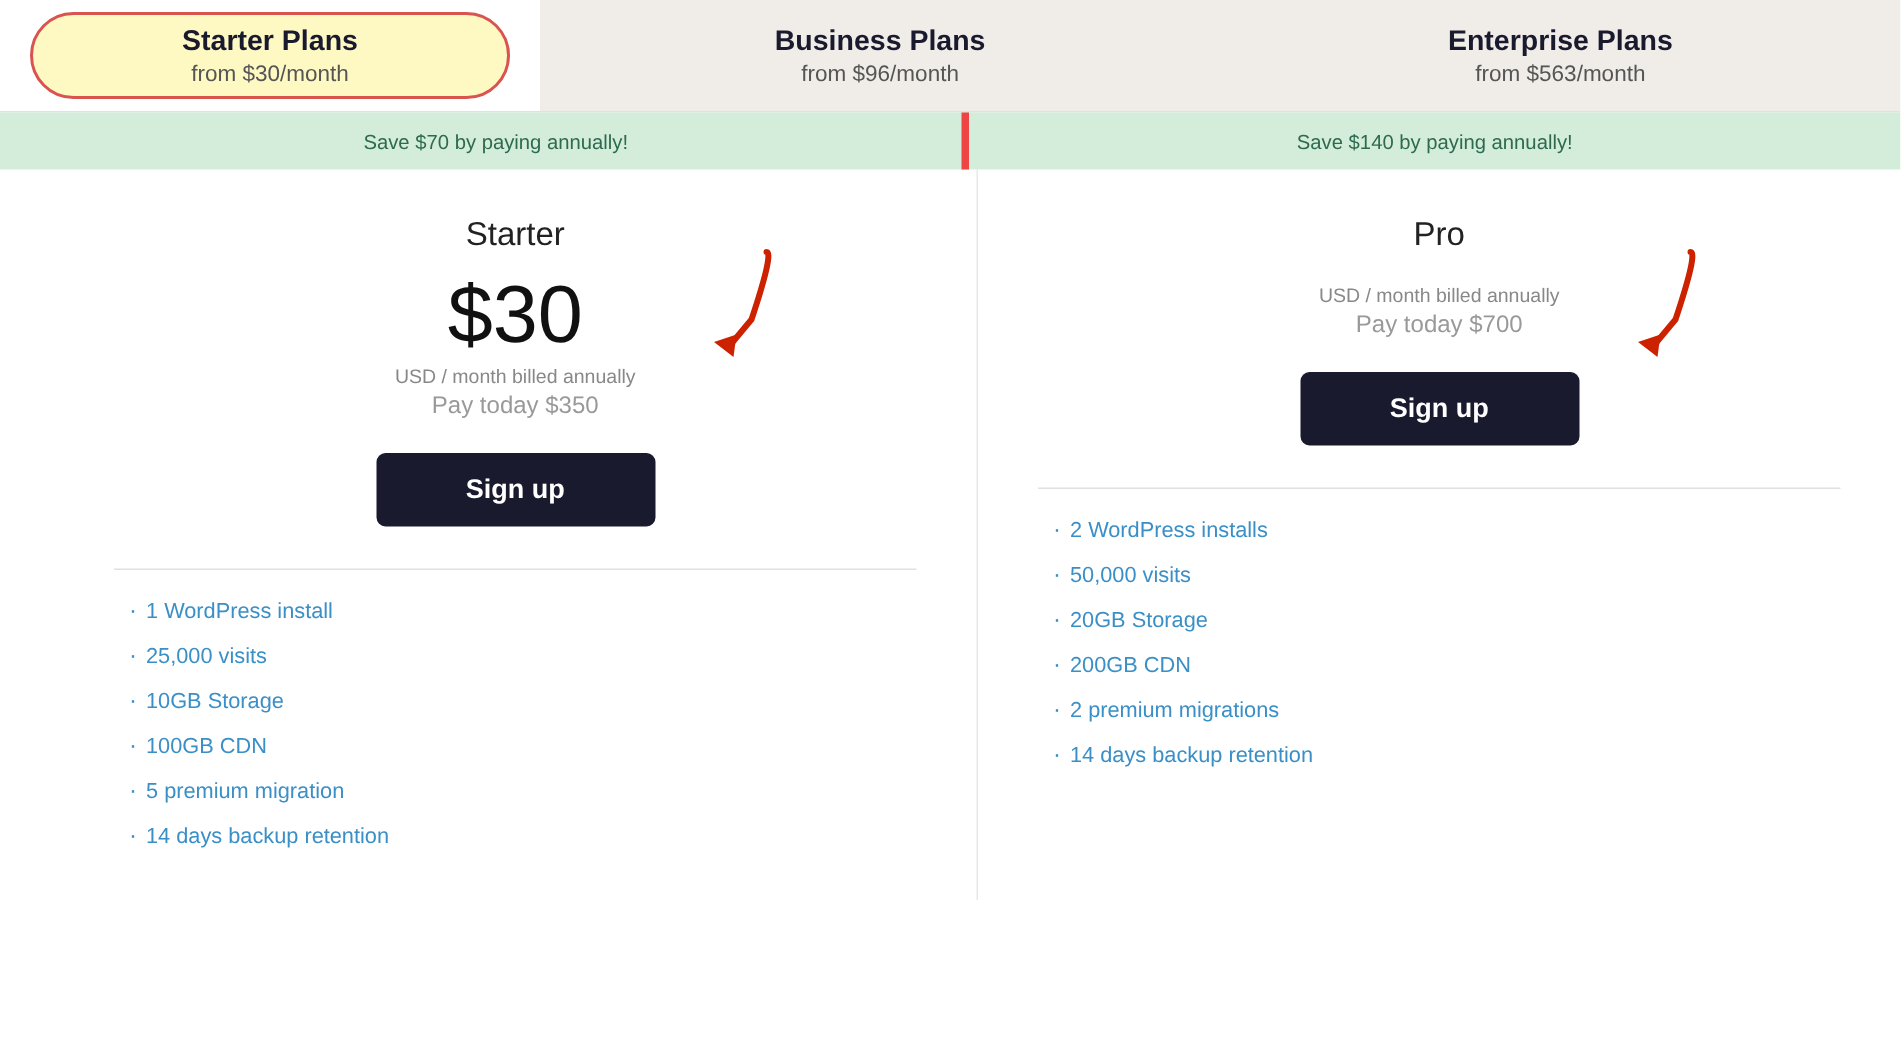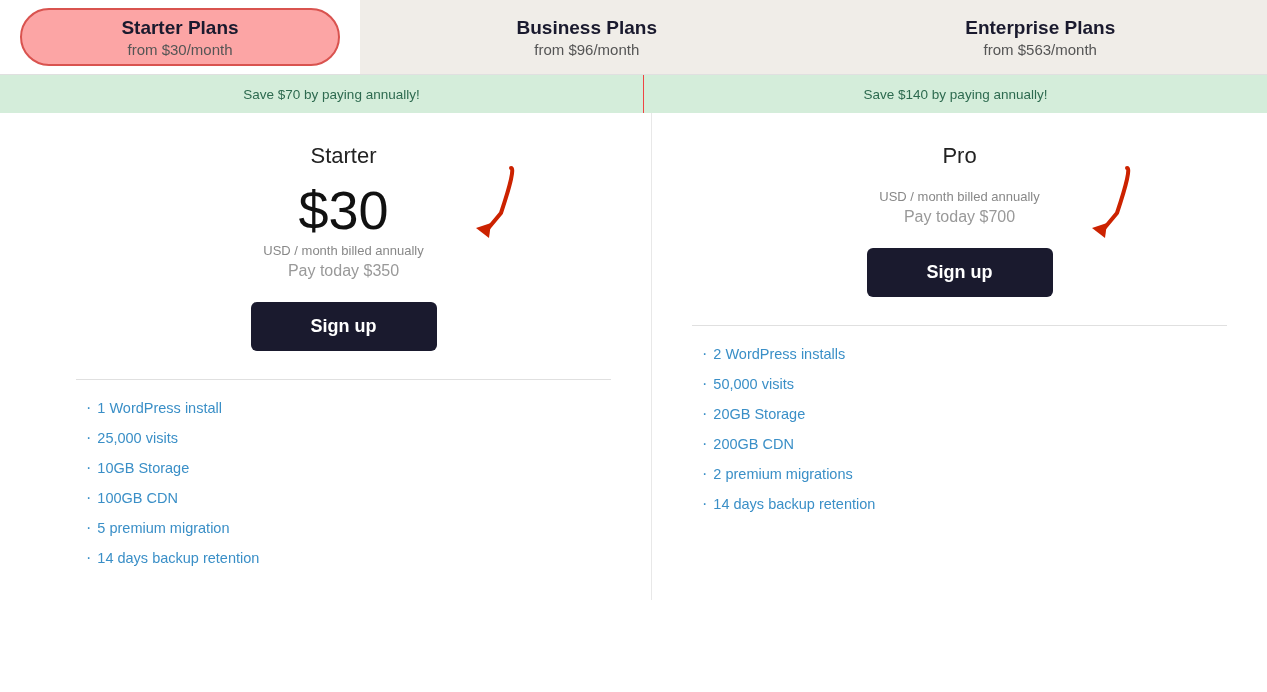--- a/index.html
+++ b/index.html
@@ -18,21 +18,21 @@
     }
     .plan-header-item {
       flex: 1;
       display: flex;
       flex-direction: column;
       align-items: center;
       justify-content: center;
       cursor: pointer;
     }
     .plan-header-item:first-child {
-      background: #fca5a5;
+      background: #fef9c3;
       border: 2.5px solid #d9534f;
       border-radius: 30px;
       margin: 8px 20px;
       flex: 0 0 320px;
       text-align: right;
     }
     .plan-header-item:nth-child(2) {
       background: #f0ede8;
     }
     .plan-header-item:nth-child(3) {
@@ -58,21 +58,21 @@
     .savings-banner-item {
       flex: 1;
       display: flex;
       align-items: center;
       justify-content: center;
       font-size: 13.5px;
       color: #2d6a4f;
       font-weight: 400;
     }
     .savings-banner-item:first-child {
-      border-right: 1px solid #ef4444;
+      border-right: 5px solid #ef4444;
       margin-left: 20px;
     }
 
     
     .pricing-main {
       display: flex;
       padding-left: 36px;
     }
     .pricing-col {
       flex: 1;

